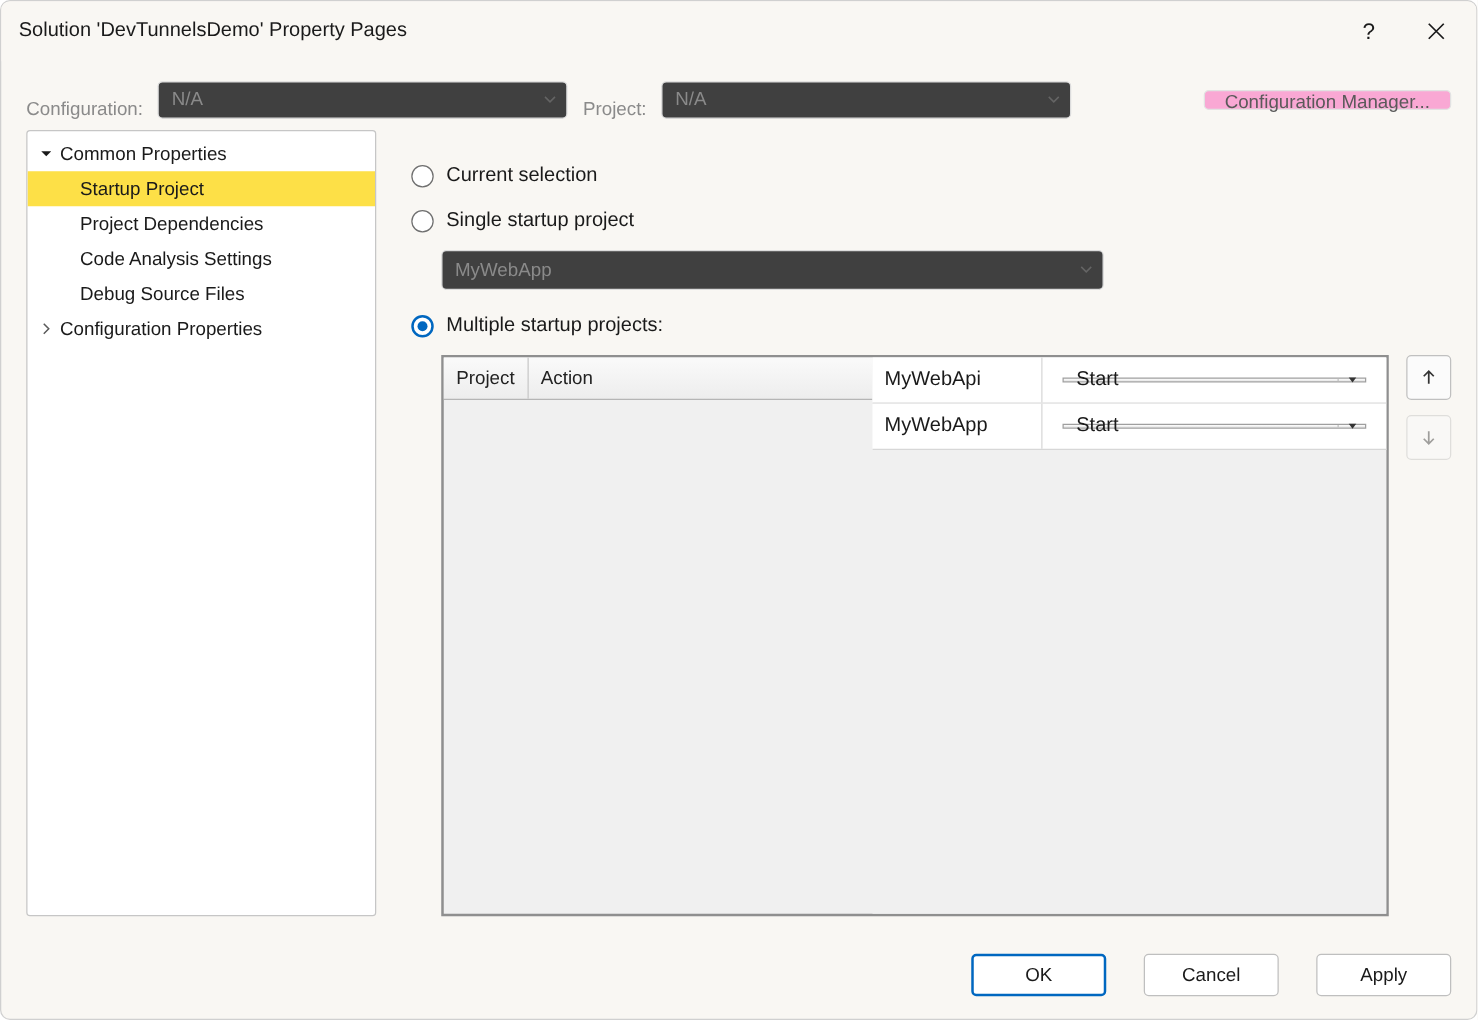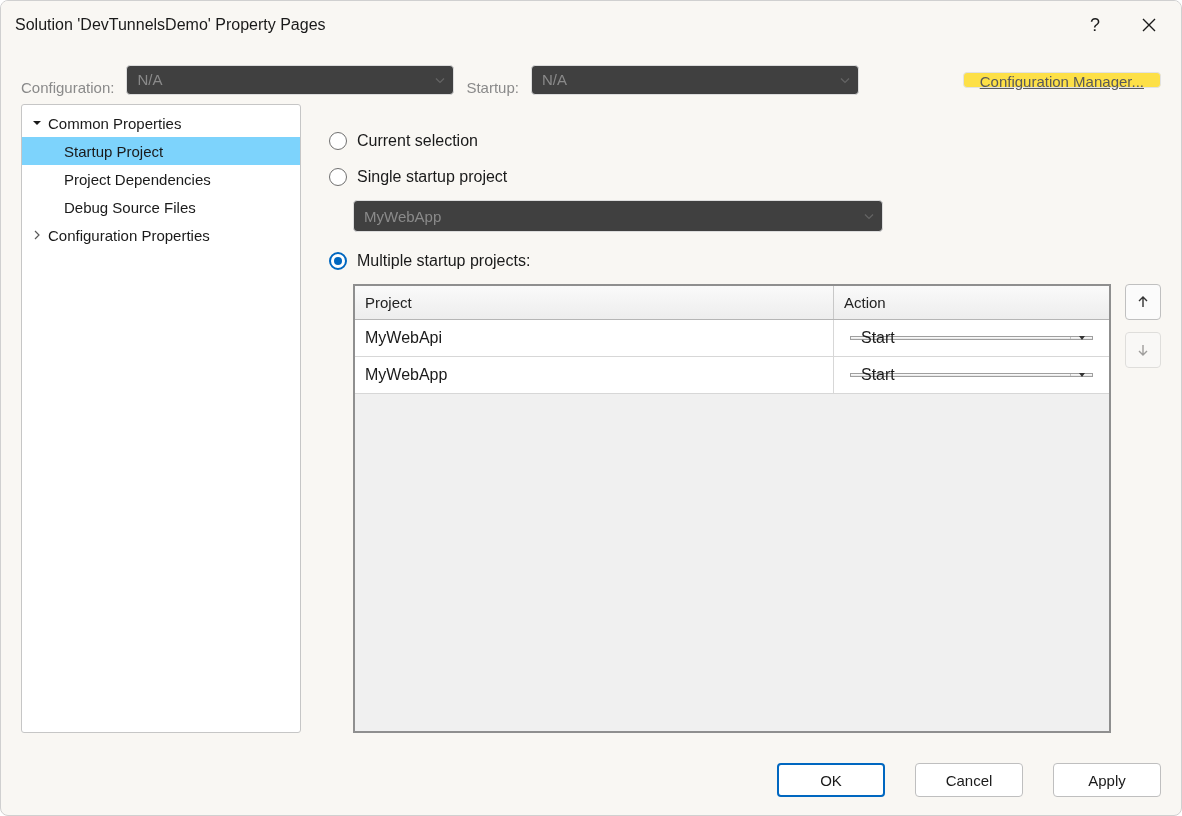--- a/index.html
+++ b/index.html
@@ -60,25 +60,24 @@
   .combo.disabled { background: #404040; }
   .combo .chev { position:absolute; right:8px; top:50%; transform:translateY(-50%); }
   .combo .chev svg { width:10px; height:10px; opacity:.5; }
   .cfg-combo { width: 328px; }
   .plat-combo { width: 328px; }
   .cfg-mgr-btn {
     height: 16px;
     border: 1px solid #e2e2e2;
     border-radius: 4px;
     padding: 0 16px;
-    background: #fde047;
+    background: #f9a8d4;
     color:#5a5a5a;
     font-size:15px;
     margin-left:auto;
-    text-decoration:underline;
   }
 
   
   .body {
     display:flex;
     flex:1;
     padding: 0 20px 16px 20px;
     gap: 28px;
     min-height:0;
   }
@@ -96,21 +95,21 @@
     display:flex;
     align-items:center;
     height: 28px;
     padding: 0 6px;
     font-size: 15px;
     cursor:default;
     white-space:nowrap;
   }
   .tree-item.level0 { padding-left: 8px; }
   .tree-item.level1 { padding-left: 42px; }
-  .tree-item.selected { background: #7dd3fc; }
+  .tree-item.selected { background: #fde047; }
   .tree-toggle { width: 14px; height:14px; display:inline-flex; align-items:center; justify-content:center; margin-right:4px;}
   .tree-toggle svg { width:10px; height:10px; }
 
   
   .panel {
     flex:1;
     display:flex;
     flex-direction:column;
     min-width:0;
     margin-top:24px;
@@ -145,21 +144,21 @@
     gap:14px;
     margin-left:24px;
     flex:1;
     min-height:0;
   }
   .grid-wrap {
     border: 2px solid #8f8f8f;
     background:#f0f0f0;
     flex:1;
     display:flex;
-    flex-direction:column;
+    flex-direction:row;
   }
   .grid-header {
     display:flex;
     height:34px;
     background: linear-gradient(#fafafa,#ededed);
     border-bottom:1px solid #b5b5b5;
   }
   .grid-header .col {
     display:flex;
     align-items:center;
@@ -246,21 +245,21 @@
   </div>
 
   <div class="toprow">
     <label>Configuration:</label>
     <div class="combo cfg-combo disabled">
       <span>N/A</span>
       <span class="chev"><svg viewBox="0 0 10 10">
             <path d="M1 3 L5 7 L9 3" stroke="#888" stroke-width="1.2" fill="none"></path>
           </svg></span>
     </div>
-    <label>Startup:</label>
+    <label>Project:</label>
     <div class="combo plat-combo disabled">
       <span>N/A</span>
       <span class="chev"><svg viewBox="0 0 10 10">
             <path d="M1 3 L5 7 L9 3" stroke="#888" stroke-width="1.2" fill="none"></path>
           </svg></span>
     </div>
     <button class="cfg-mgr-btn">Configuration Manager...</button>
   </div>
 
   <div class="body">
@@ -272,20 +271,23 @@
               <path d="M1 3 L5 7 L9 3" fill="#1a1a1a"></path>
             </svg>
           </span>
         <span>Common Properties</span>
       </div>
       <div class="tree-item level1 selected">
         <span>Startup Project</span>
       </div>
       <div class="tree-item level1">
         <span>Project Dependencies</span>
+      </div>
+      <div class="tree-item level1">
+        <span>Code Analysis Settings</span>
       </div>
       <div class="tree-item level1">
         <span>Debug Source Files</span>
       </div>
       <div class="tree-item level0">
         <span class="tree-toggle">
             <svg viewBox="0 0 10 10">
               <path d="M3 1 L7 5 L3 9" fill="none" stroke="#5a5a5a" stroke-width="1.2"></path>
             </svg>
           </span>

